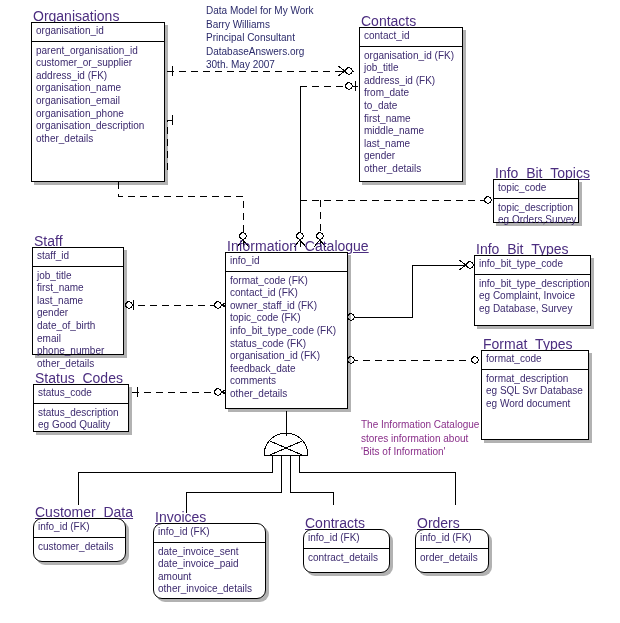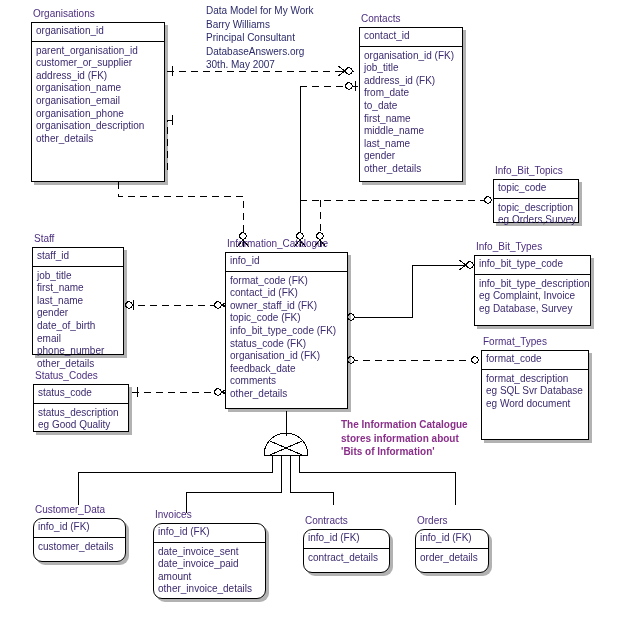--- a/index.html
+++ b/index.html
@@ -8,21 +8,21 @@
     font-family:"Liberation Sans","DejaVu Sans",sans-serif;
     -webkit-font-smoothing:none;
   }
   #canvas{position:absolute;left:0;top:0;width:620px;height:623px;}
   svg.wires{position:absolute;left:0;top:0;width:620px;height:623px;pointer-events:none;}
 
   
   .entity{position:absolute;}
   .ent-title{
     position:absolute;left:2px;top:-14px;white-space:nowrap;
-    font-size:10px;color:#4b2d7f;letter-spacing:0px;
+    font-size:14px;color:#4b2d7f;letter-spacing:0px;text-decoration:underline;
   }
   .ent-box{
     position:absolute;left:0;top:0;
     border:1px solid #000;background:#fff;
     box-shadow:3px 3px 0 0 rgba(0,0,0,0.30);
     box-sizing:border-box;
   }
   .ent-box.rounded{border-radius:9px;}
   .pk-row{
     border-bottom:1px solid #000;
@@ -126,21 +126,21 @@
   </svg>
 
   <div class="headnote" style="left:206px;top:4px;">
     <div>Data Model for My Work</div>
     <div>Barry Williams</div>
     <div>Principal Consultant</div>
     <div>DatabaseAnswers.org</div>
     <div>30th. May 2007</div>
   </div>
 
-  <div class="note" style="left:341px;top:418px;font-weight:bold;">
+  <div class="note" style="left:361px;top:418px;">
     <div>The Information Catalogue</div>
     <div>stores information about</div>
     <div>'Bits of Information'</div>
   </div>
 
   <div class="entity" style="left:31px;top:22px;">
     <div class="ent-title">Organisations</div>
     <div class="ent-box" style="width:134px;height:160px;">
       <div class="pk-row">
         <div class="field pk">organisation_id</div>

